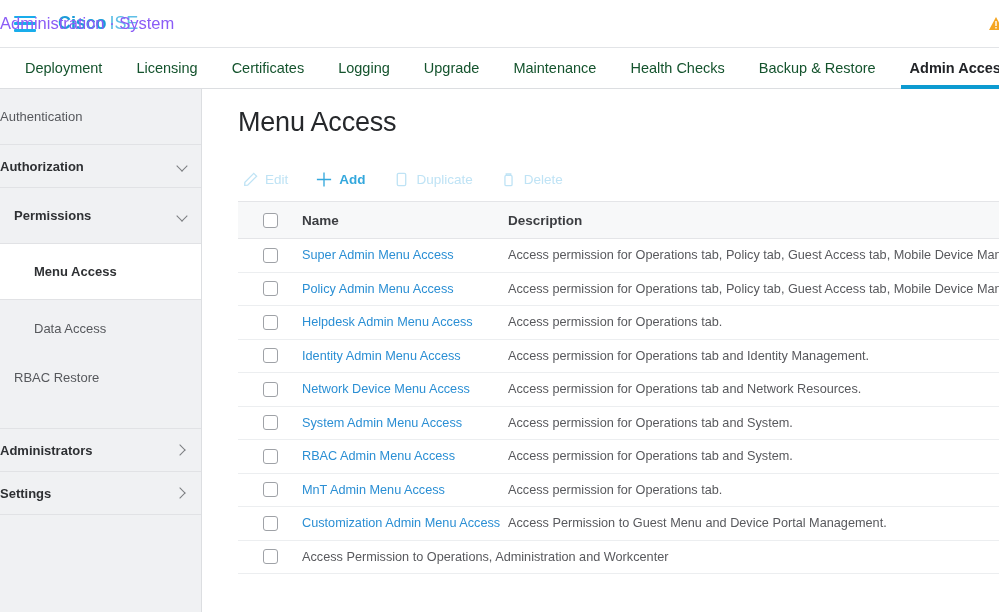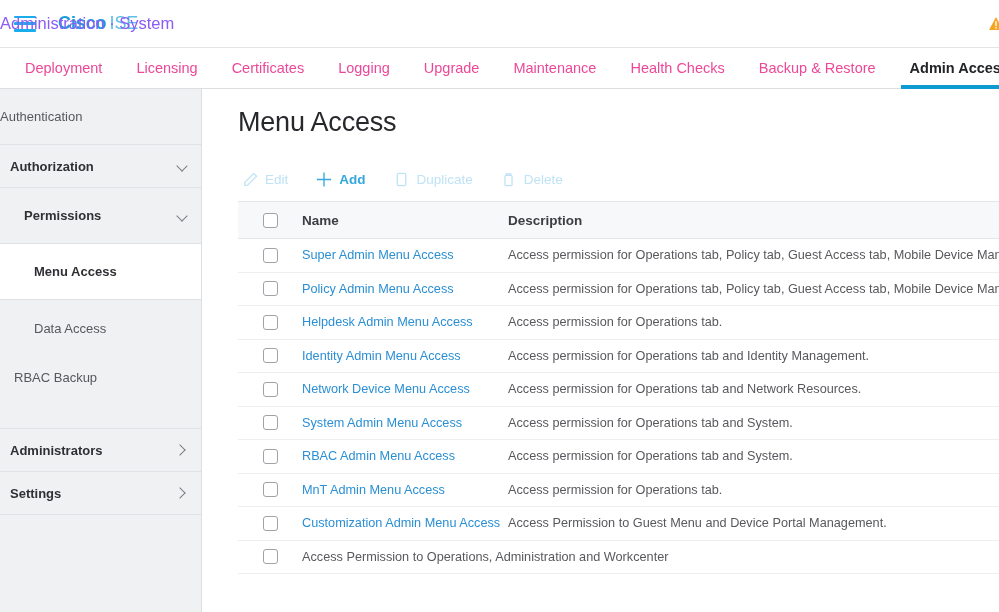--- a/index.html
+++ b/index.html
@@ -41,21 +41,21 @@
   .tabbar {
     height: 41px; width: 999px; background: #fff;
     border-bottom: 1px solid #dcdee1;
     display: flex; align-items: stretch;
     padding-left: 8px;
     white-space: nowrap;
   }
   .tab {
     display: flex; align-items: center;
     padding: 0 17px;
-    font-size: 14.5px; color: #ec4899;
+    font-size: 14.5px; color: #14532d;
     cursor: pointer; position: relative;
   }
   .tab.active { color: #222428; font-weight: bold; }
   .tab.active::after {
     content: ""; position: absolute;
     left: 8px; right: 0px; bottom: -1px; height: 4px;
     background: #0d9bd1;
   }
 
   
@@ -68,21 +68,21 @@
     flex: 0 0 202px;
   }
   .side-item {
     display: flex; align-items: center; justify-content: space-between;
     height: 56px; padding: 0 12px 0 0;
     border-bottom: 1px solid #e1e2e5;
     font-size: 13px; cursor: pointer;
   }
   .side-item .lbl { padding-left: 0px; }
   .side-item.lvl0 .lbl { padding-left: 0px; }
-  .side-item.bold .lbl { font-weight: bold; color: #2e3033; margin-left: 10px; }
+  .side-item.bold .lbl { font-weight: bold; color: #2e3033; }
   .side-item.plain .lbl { color: #56585c; font-weight: normal; }
   .side-item.lvl1 .lbl { padding-left: 14px; }
   .side-item.lvl2 .lbl { padding-left: 34px; }
   .side-item.selected { background: #ffffff; border-bottom: 1px solid #e1e2e5; }
   .side-item.selected .lbl { font-weight: bold; color: #2e3033; }
   .side-item.nodivider { border-bottom: none; }
   .side-item.tall { height: 43px; }
   .side-spacer { height: 30px; border-bottom: 1px solid #e1e2e5; }
   .chev { width: 12px; height: 12px; position: relative; flex: 0 0 12px; }
   .chev::before {
@@ -194,21 +194,21 @@
 
     <div class="side-item lvl2 selected">
       <span class="lbl">Menu Access</span>
     </div>
 
     <div class="side-item lvl2 plain nodivider">
       <span class="lbl">Data Access</span>
     </div>
 
     <div class="side-item lvl1 plain tall nodivider">
-      <span class="lbl">RBAC Backup</span>
+      <span class="lbl">RBAC Restore</span>
     </div>
 
     <div class="side-spacer"></div>
 
     <div class="side-item lvl0 bold tall">
       <span class="lbl">Administrators</span>
       <span class="chev right"></span>
     </div>
 
     <div class="side-item lvl0 bold tall">

